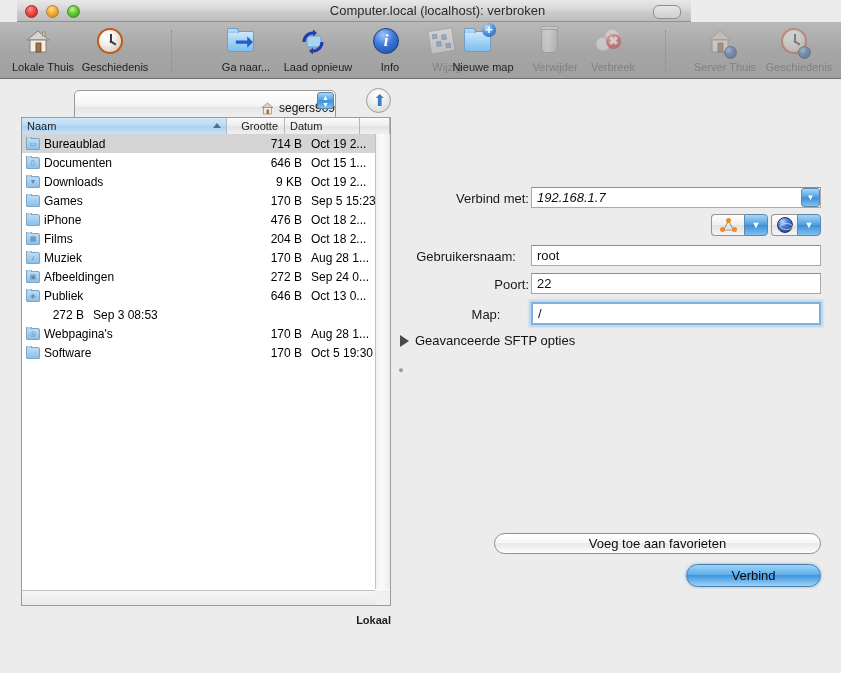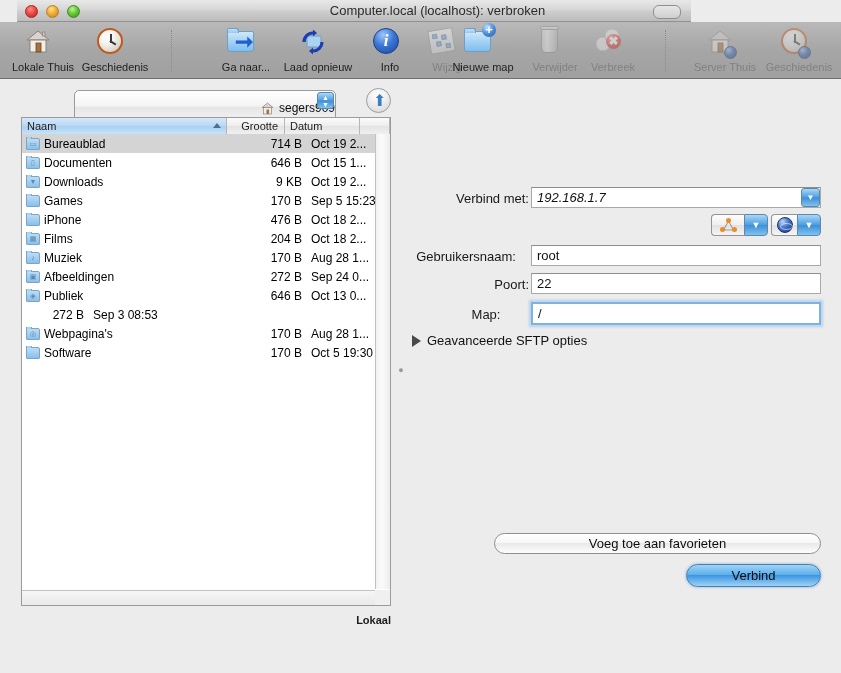--- a/index.html
+++ b/index.html
@@ -237,21 +237,21 @@
     border-color:#5d88ab; color:#fff; font-size:9px; }
   .bonjour-ic { width:17px;height:15px;position:relative; }
   .bonjour-ic span { position:absolute;width:5px;height:5px;border-radius:50%;background:#f08a24; }
   .globe-ic { width:16px;height:16px;border-radius:50%;
     background: radial-gradient(circle at 33% 26%, #bcd9f5 0%, #4a79cd 40%, #16327a 100%);
     border:1px solid #16316e; box-sizing:border-box; position:relative; }
   .globe-ic:after { content:""; position:absolute; left:2px; top:5px; width:11px; height:5px;
     border:1px solid rgba(255,255,255,.55); border-radius:50%; }
 
   .disclosure {
-    position:absolute; left:412px; top:333px; display:flex; align-items:center;
+    position:absolute; left:400px; top:333px; display:flex; align-items:center;
   }
   .disc-tri {
     width:0;height:0;border-top:6px solid transparent;border-bottom:6px solid transparent;
     border-left:9px solid #494949; margin-right:6px;
   }
   .disc-label { font-size:13px; color:#121212; }
 
   .btn {
     position:absolute; box-sizing:border-box; display:flex; align-items:center; justify-content:center;
     font-size:13px;

